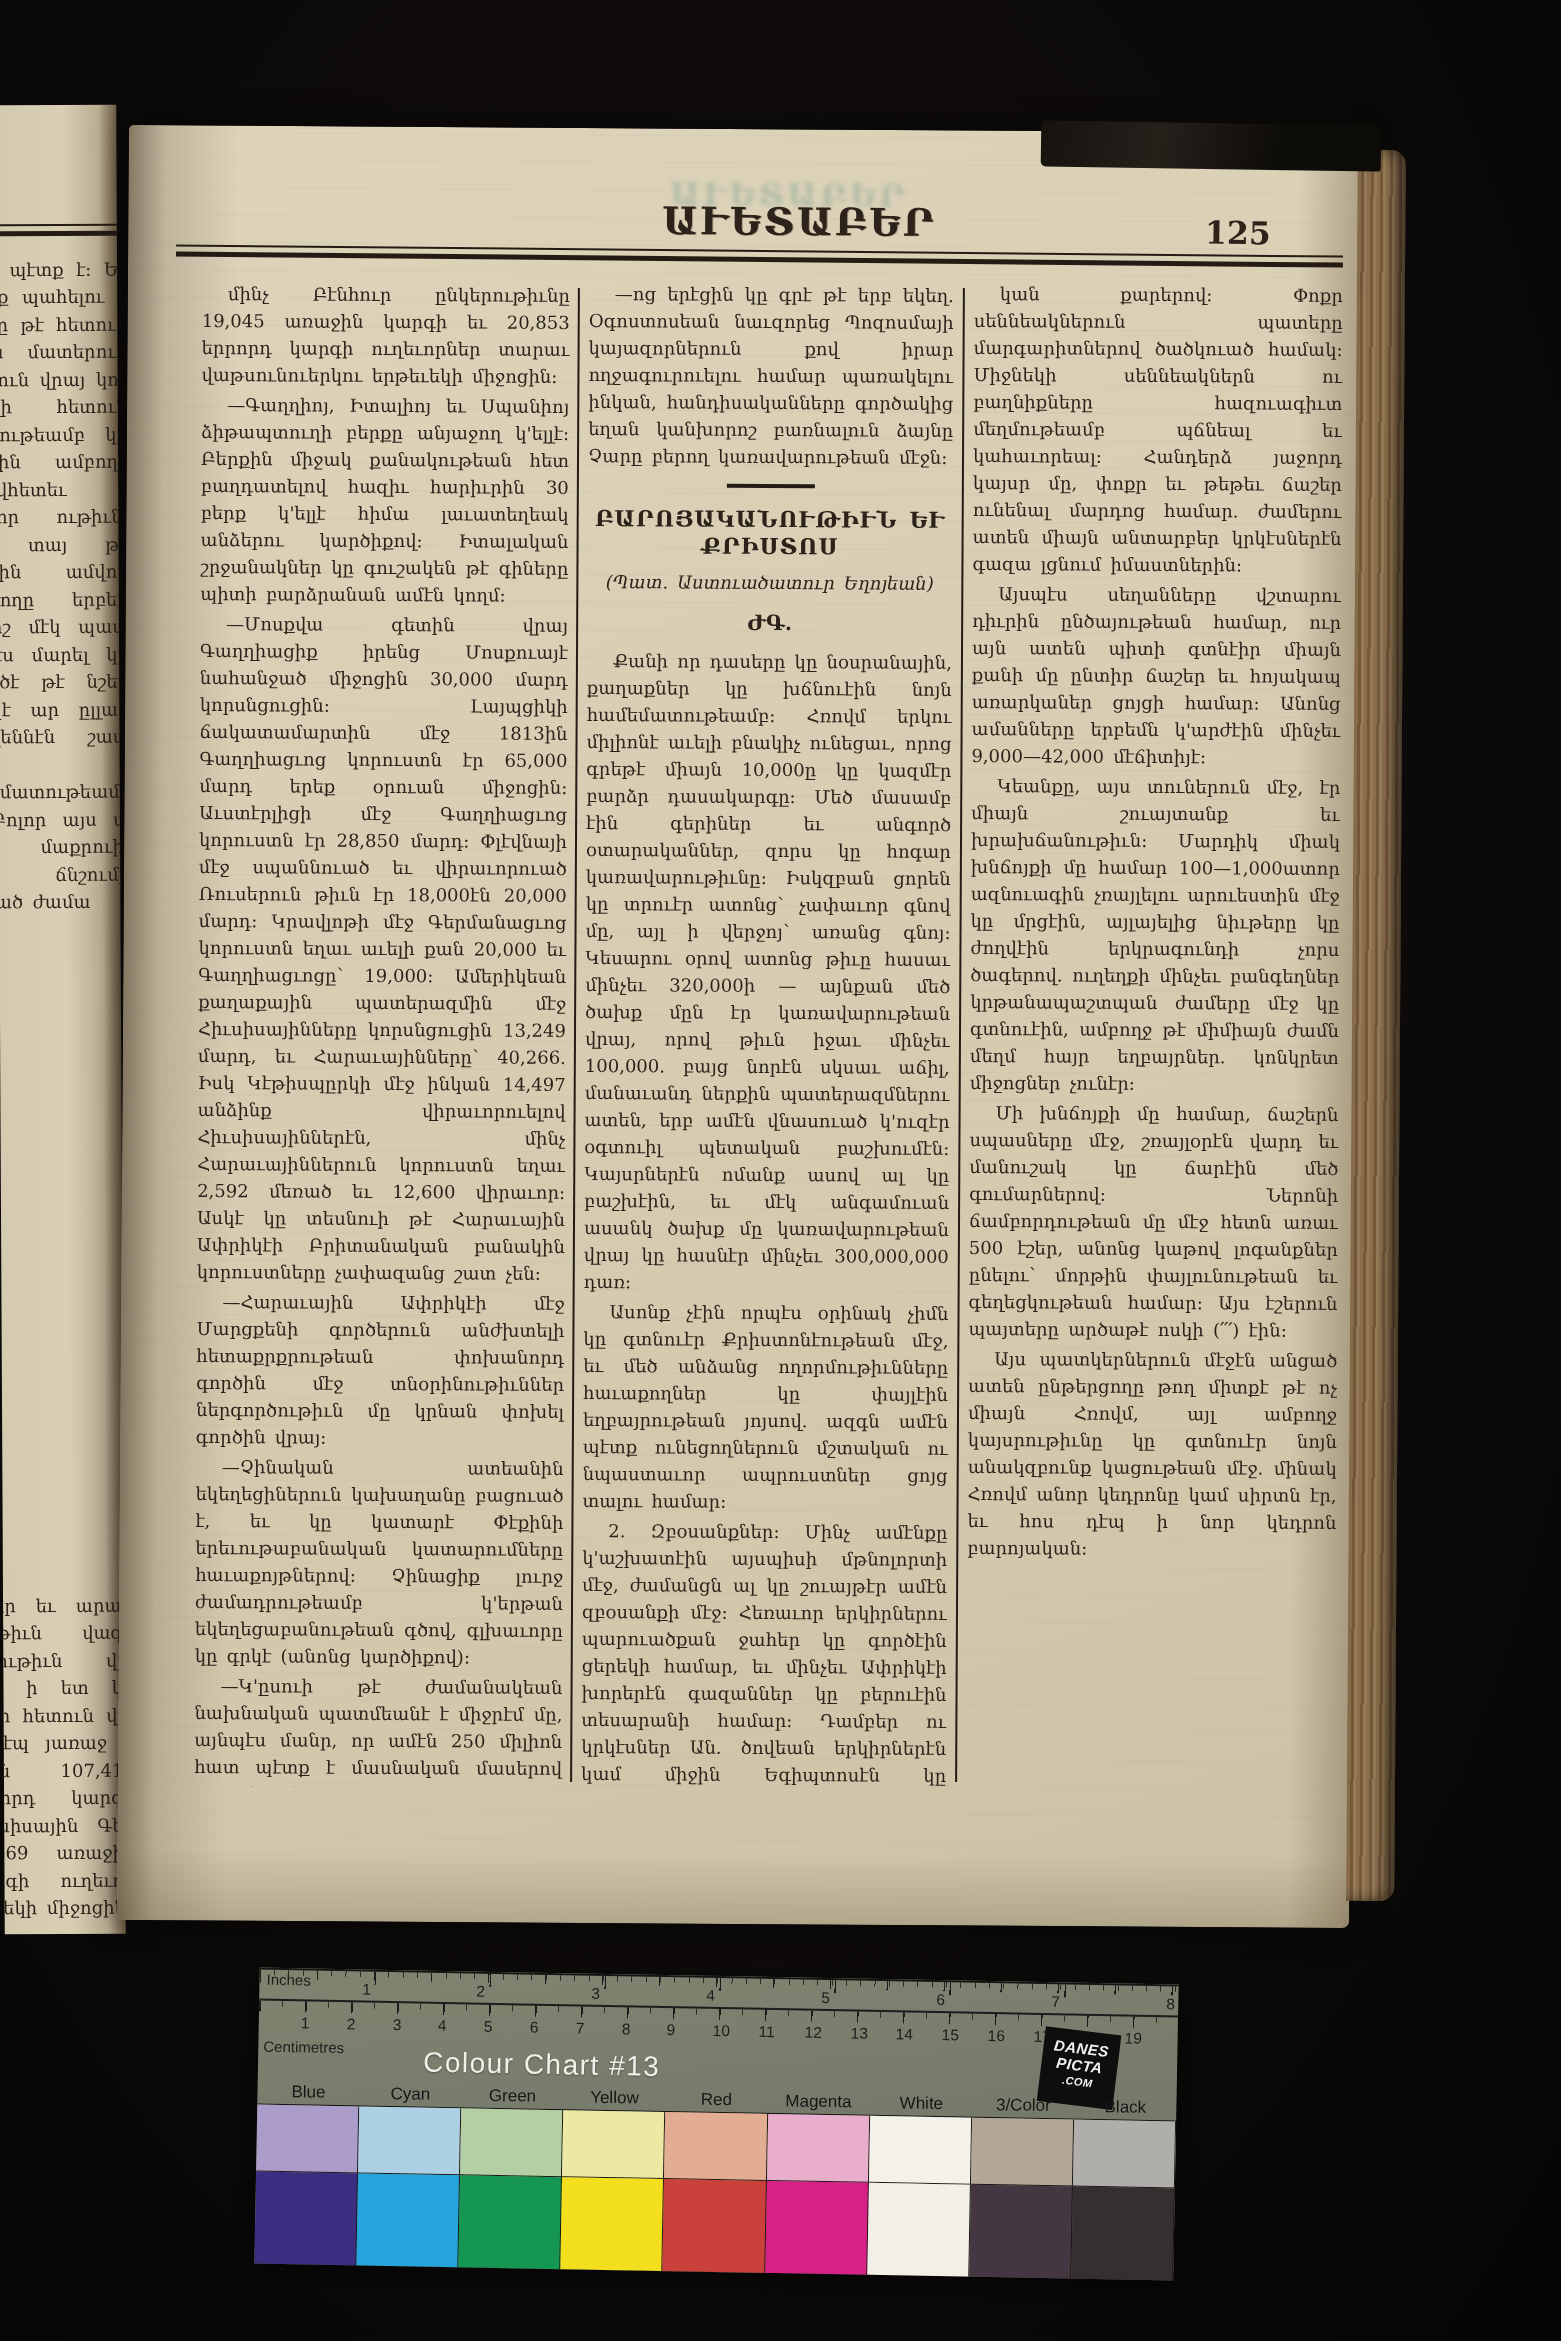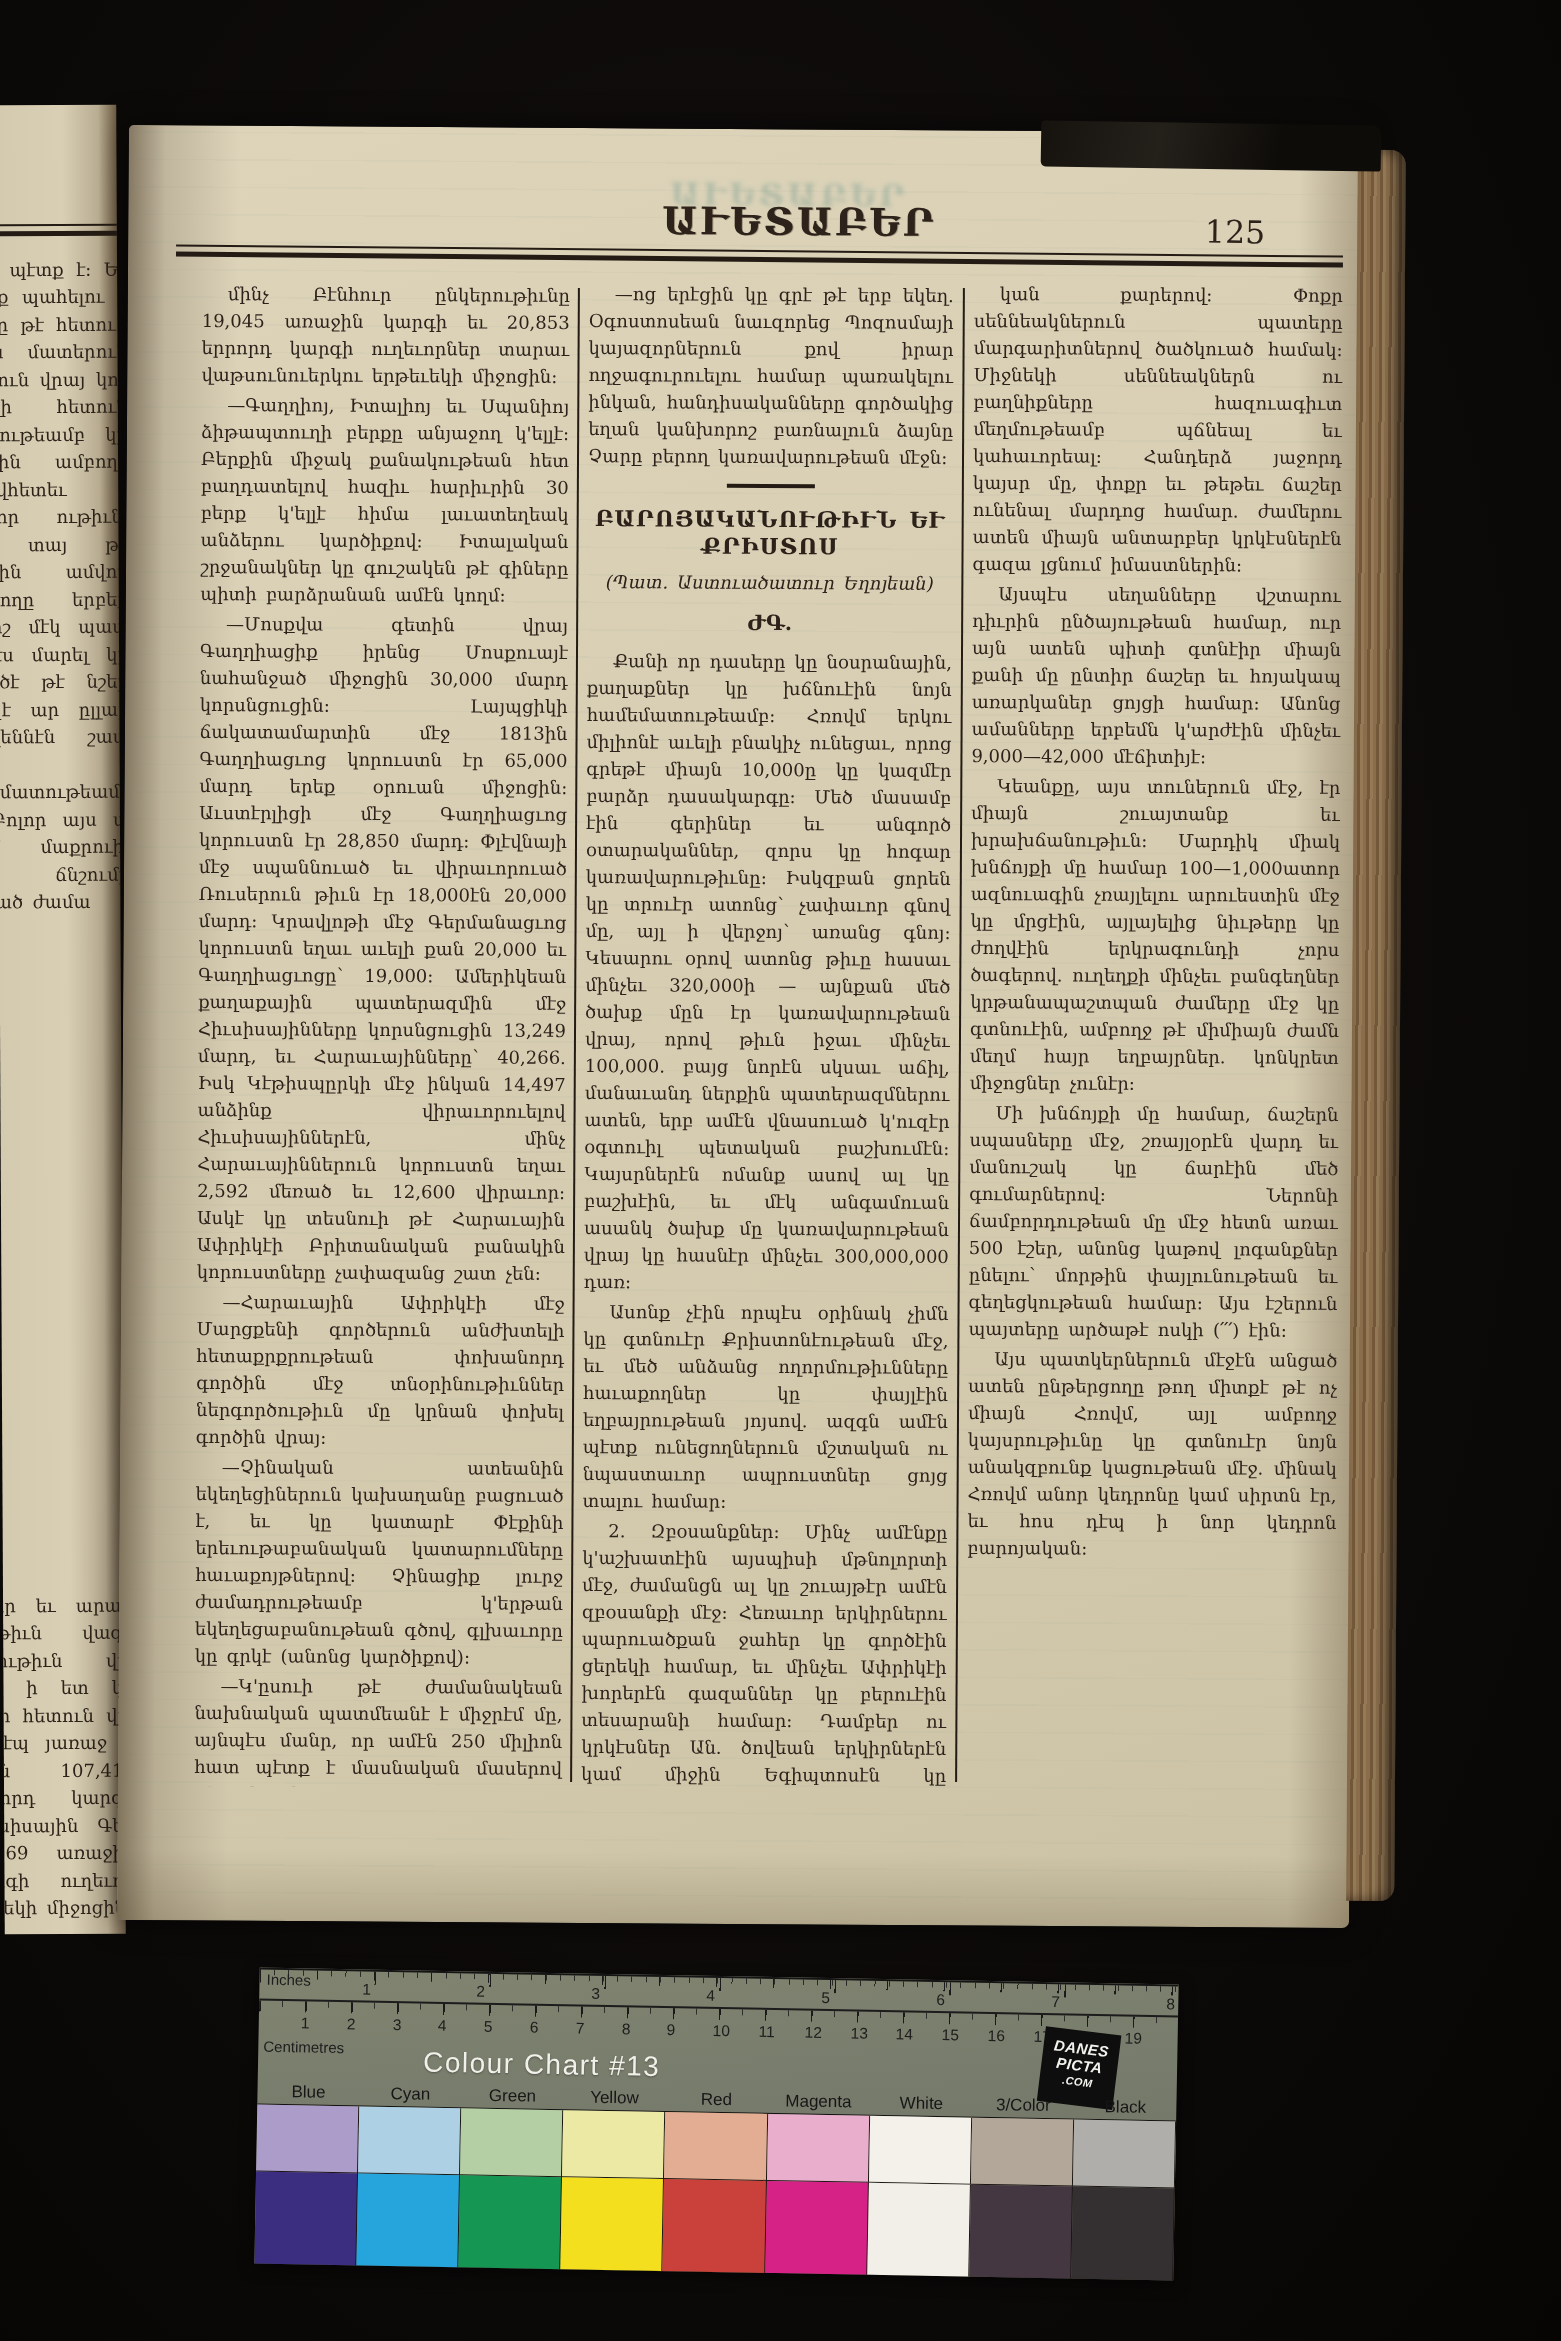--- a/index.html
+++ b/index.html
@@ -37,21 +37,21 @@
   #cover-top{position:absolute;left:1041px;top:123px;width:340px;height:46px;
         background:linear-gradient(100deg,#16130f 0%,#24201a 35%,#0e0c09 70%);
         transform:rotate(.9deg);border-radius:4px 9px 3px 5px;}
 
   
   #ghost-masthead{position:absolute;left:670px;top:176px;font-size:32px;font-weight:bold;
         color:rgba(108,148,138,.35);filter:blur(2px);letter-spacing:3px;transform:rotate(.4deg);}
   #masthead{position:absolute;left:662px;top:199px;font-size:38px;font-weight:bold;
         color:#2d231b;letter-spacing:2.5px;transform:rotate(.4deg);
         text-shadow:1px 0.5px 0 rgba(60,40,20,.35);}
-  #page-number{position:absolute;left:1205px;top:214px;font-size:31.5px;font-weight:normal;
+  #page-number{position:absolute;left:1205px;top:214px;font-size:31.5px;font-weight:bold;
         color:#2d231b;transform:rotate(.8deg);}
   #header-rule{position:absolute;left:176px;top:250px;width:1167px;height:5px;
         border-top:2.5px solid #241c14;border-bottom:5px solid #241c14;transform:rotate(.55deg);}
 
   
   .col{position:absolute;top:281px;height:1506px;overflow:hidden;color:#2c221a;
        font-size:18px;line-height:27px;text-align:justify;word-spacing:3.5px;transform:rotate(.3deg);}
   #col1{left:198px;width:368px;}
   #col2{left:585px;width:365px;}
   #col3{left:970px;width:369px;}

